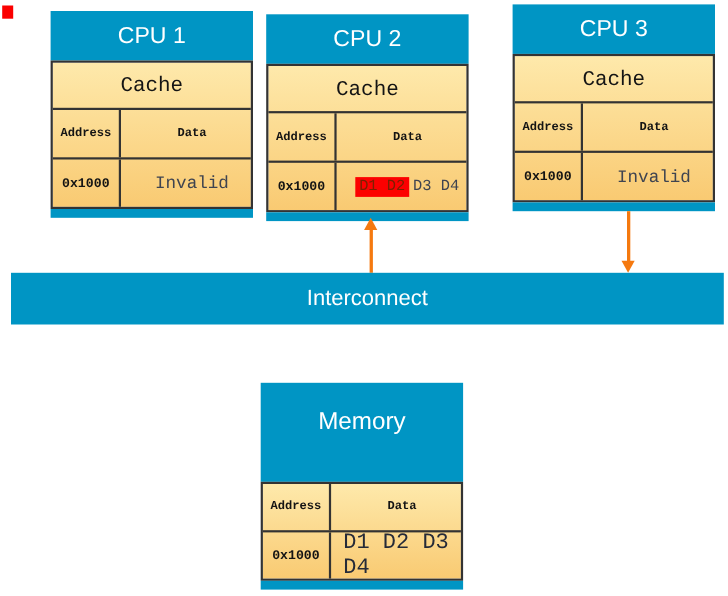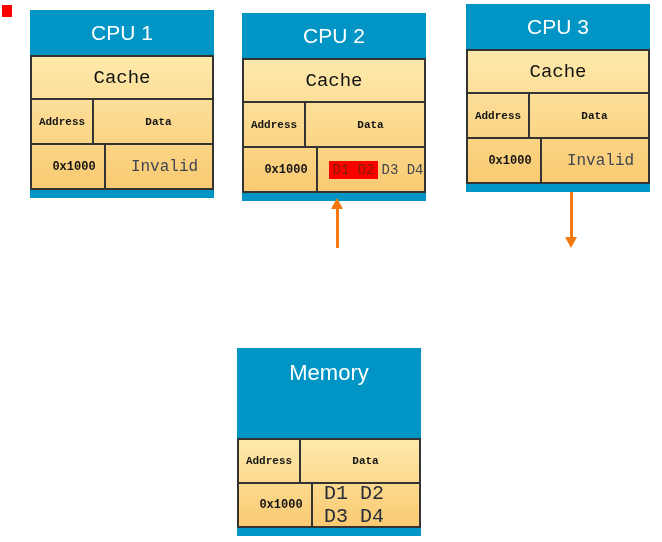--- a/index.html
+++ b/index.html
@@ -9,55 +9,55 @@
   
   .red-marker{position:absolute;left:2px;top:5px;width:10px;height:12px;background:#fb0000;}
 
   
   .cpu{position:absolute;width:184px;}
   .blue-head{height:45px;background:#0095c4;color:#ffffff;display:flex;align-items:center;justify-content:center;font-size:21px;}
   .tbl{border:2px solid #333333;background:linear-gradient(180deg,#fee9ab 0%,#f9ca72 100%);font-family:Liberation Mono, monospace;}
   .cache-row{height:41px;border-bottom:2px solid #333333;display:flex;align-items:center;justify-content:center;font-size:19px;color:#141414;}
   .row{display:flex;gap:11px;}
   .head-row{height:43px;border-bottom:2px solid #333333;}
-  .val-row{height:43px;margin-left:12px;}
+  .val-row{height:43px;}
   .cell{display:flex;align-items:center;justify-content:center;}
   .cell.addr{width:60px;border-right:2px solid #333333;flex:none;}
   .cell.data{flex:1;}
   .col-head{font-size:11px;font-weight:bold;color:#141414;}
   .addr-val{font-size:12px;font-weight:bold;color:#141414;}
   .data-val{font-size:16px;color:#3f4450;}
   .cpu2-val{font-size:14px;color:#3f4450;}
   .hl{background:#fc0000;color:#7c2000;padding:1px 3px;}
   .rest{margin-left:4px;}
   .blue-foot{height:8px;background:#0095c4;}
 
   
   .interconnect{position:absolute;left:10px;top:248px;width:648px;height:47px;background:#0095c4;color:#ffffff;display:flex;align-items:center;justify-content:center;font-size:20px;}
 
   
   .memory{position:absolute;left:237px;top:348px;width:184px;}
-  .mem-head{height:90px;background:#0095c4;color:#ffffff;display:flex;justify-content:center;align-items:flex-start;padding-top:12px;box-sizing:border-box;font-size:22px;}
+  .mem-head{height:90px;background:#0095c4;color:#ffffff;display:flex;justify-content:center;align-items:flex-start;padding-top:22px;box-sizing:border-box;font-size:22px;}
   .mem-tbl .head-row{height:42px;}
   .mem-tbl .val-row{height:42px;}
   .mem-data{font-size:20px;color:#262b38;}
 
   
   .conn-line{position:absolute;width:3px;background:#f5790f;}
   .arrow-up{position:absolute;width:0;height:0;border-left:6px solid transparent;border-right:6px solid transparent;border-bottom:11px solid #f5790f;}
   .arrow-down{position:absolute;width:0;height:0;border-left:6px solid transparent;border-right:6px solid transparent;border-top:11px solid #f5790f;}
 </style>
 </head>
 <body>
 
 <div id="canvas">
 
   <div class="red-marker"></div>
 
-  <div class="cpu" style="left:2px;top:10px;padding-left:28px;">
+  <div class="cpu" style="left:18px;top:10px;padding-left:28px;">
     <div class="blue-head">CPU 1</div>
     <div class="tbl">
       <div class="cache-row">Cache</div>
       <div class="row head-row">
         <div class="cell addr col-head">Address</div>
         <div class="cell data col-head">Data</div>
       </div>
       <div class="row val-row">
         <div class="cell addr addr-val">0x1000</div>
         <div class="cell data data-val">Invalid</div>
@@ -104,20 +104,23 @@
   <div>
     <div class="arrow-up" style="left:331px;top:198px;"></div>
     <div class="conn-line" style="left:336px;top:208px;height:40px;"></div>
   </div>
 
   <div>
     <div class="conn-line" style="left:570px;top:192px;height:46px;"></div>
     <div class="arrow-down" style="left:565px;top:237px;"></div>
   </div>
 
+  <div class="interconnect">
+    <span>Interconnect</span>
+  </div>
 
   <div class="memory">
     <div class="mem-head">Memory</div>
     <div class="tbl mem-tbl">
       <div class="row head-row">
         <div class="cell addr col-head">Address</div>
         <div class="cell data col-head">Data</div>
       </div>
       <div class="row val-row">
         <div class="cell addr addr-val">0x1000</div>

